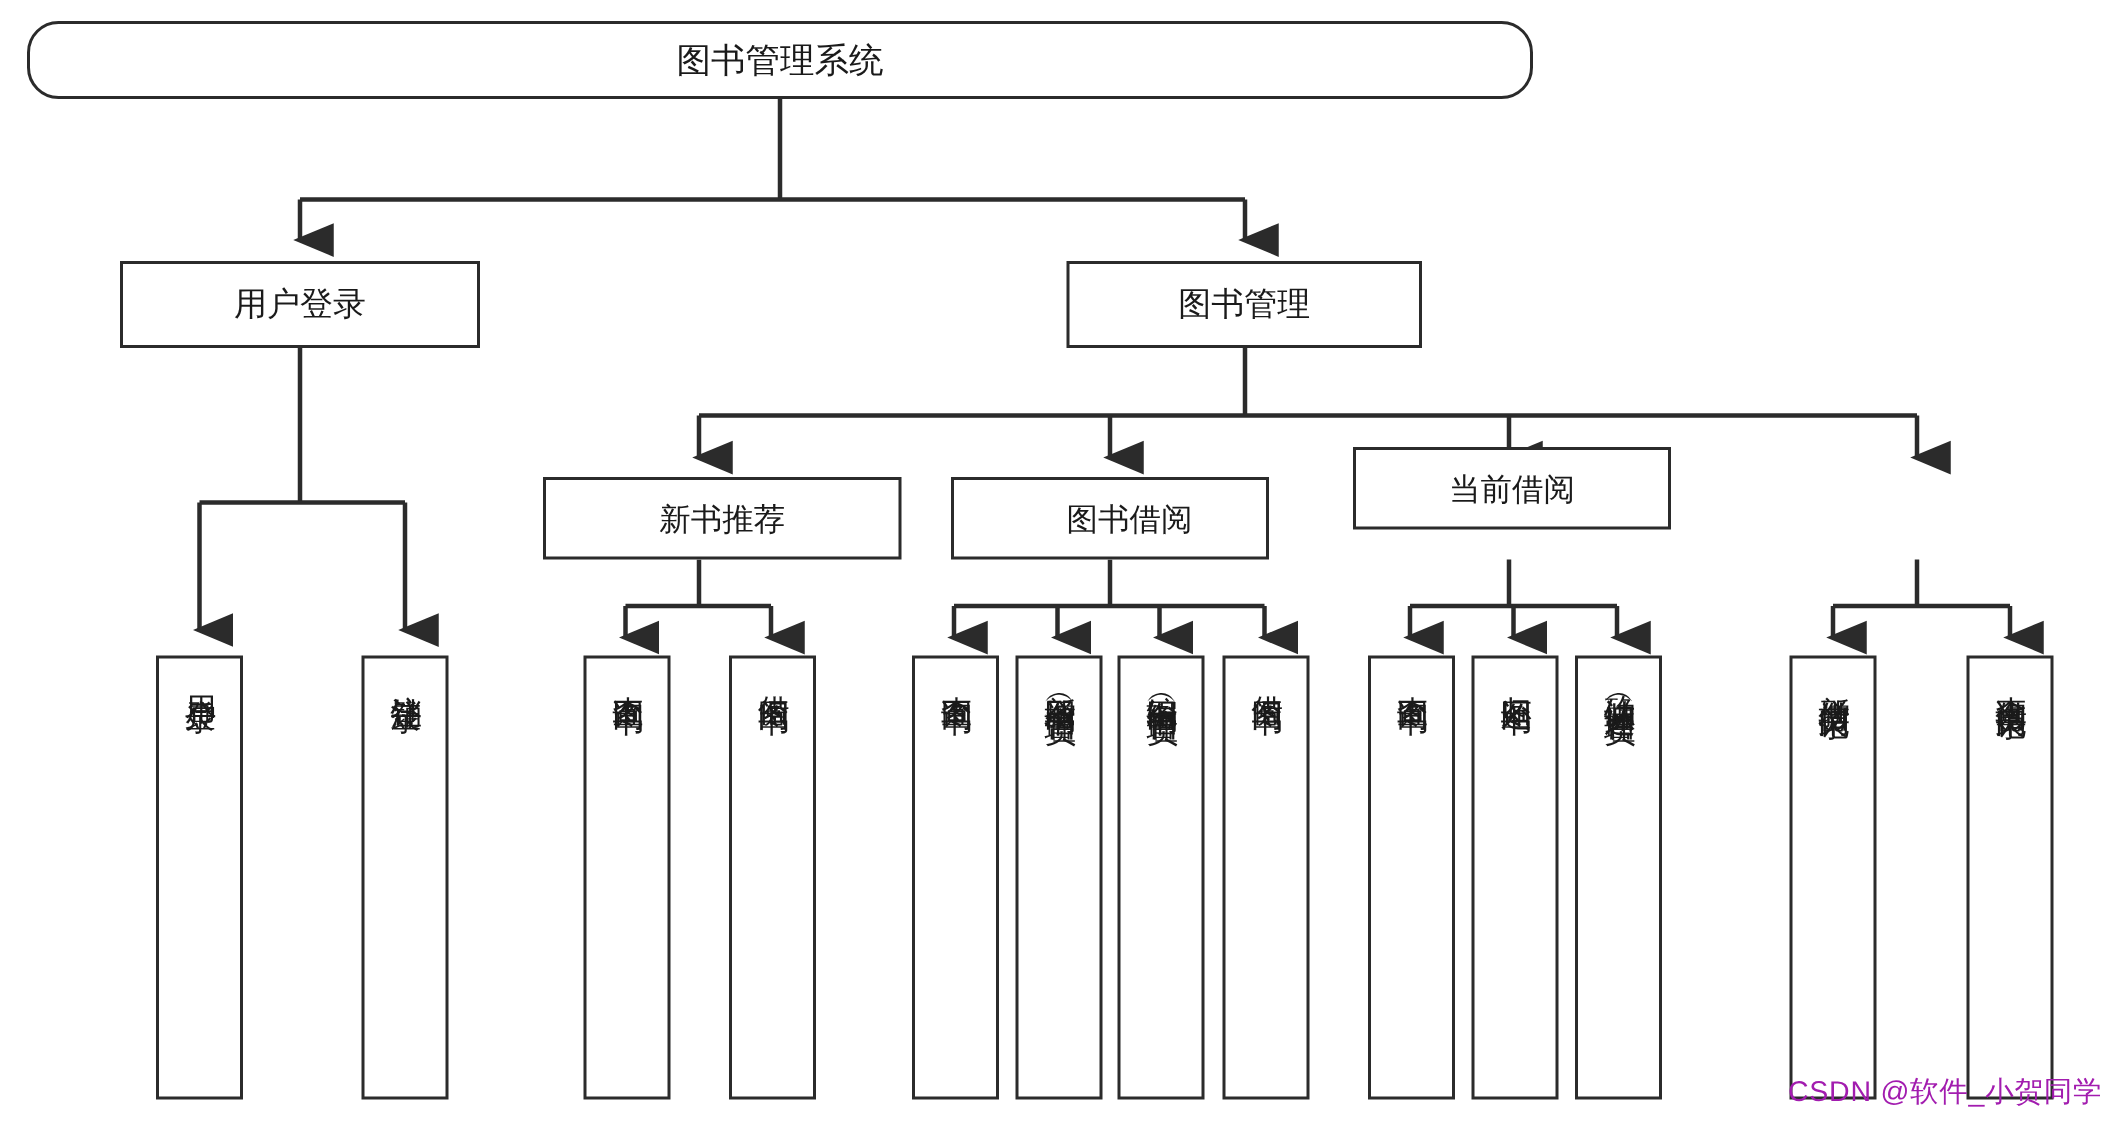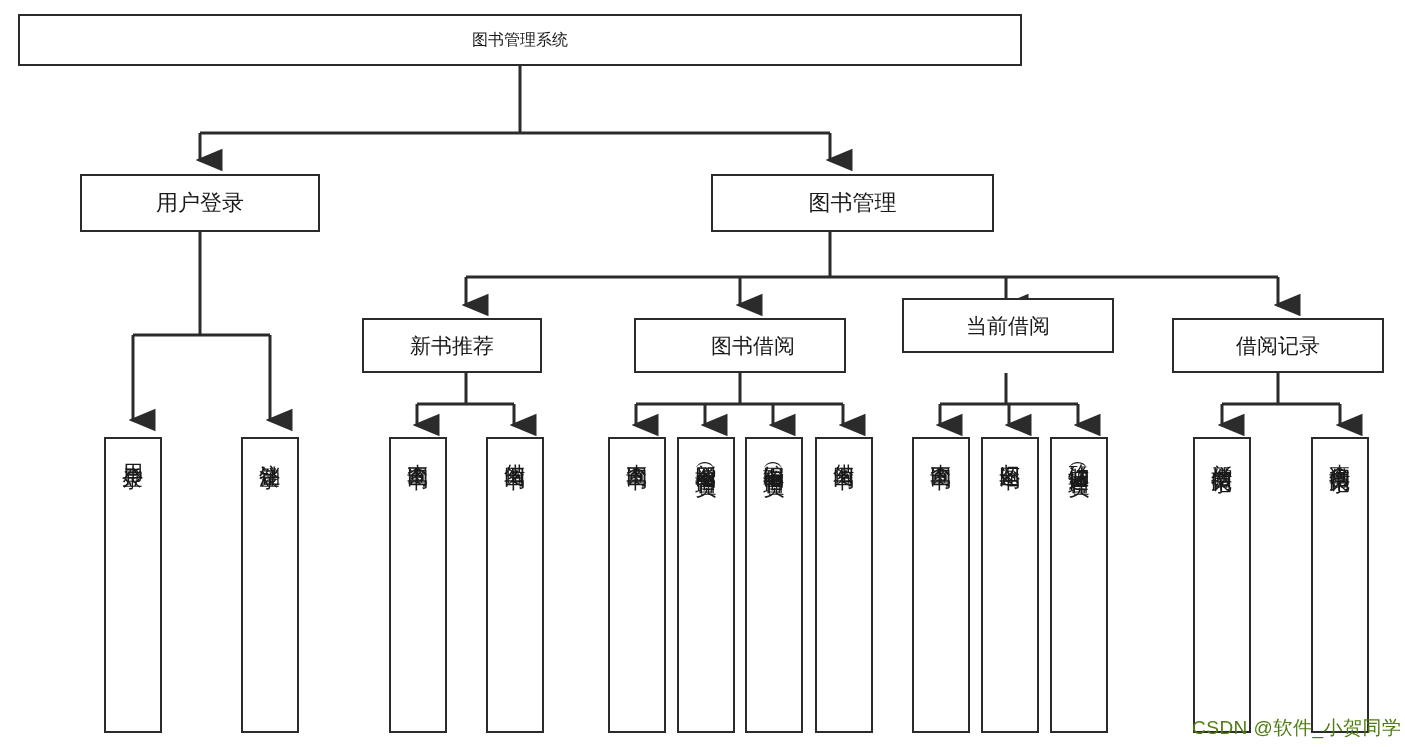--- a/index.html
+++ b/index.html
@@ -28,21 +28,22 @@
     position: absolute;
     box-sizing: border-box;
     border: 2px solid #2b2b2b;
     background: #ffffff;
     display: flex;
     align-items: center;
     justify-content: center;
     color: #1a1a1a;
   }
   .node.root {
-    font-size: 16px;
+    font-size: 23px;
+    border-radius: 21px;
   }
   .node.lvl2 {
     font-size: 22px;
   }
   .node.lvl3 {
     font-size: 21px;
   }
   .node.leaf {
     align-items: flex-start;
     justify-content: center;
@@ -53,21 +54,21 @@
     text-orientation: upright;
     font-size: 21px;
     line-height: 1.22;
     letter-spacing: 2px;
     color: #1a1a1a;
     white-space: nowrap;
   }
   .watermark {
     position: absolute;
     font-size: 19px;
-    color: #4d7c0f;
+    color: #a21caf;
     white-space: nowrap;
     letter-spacing: 0.5px;
   }
 </style>
 </head>
 <body>
 
 <div id="canvas">
 
   <svg id="wires" viewBox="0 0 1405 747">
@@ -122,35 +123,32 @@
     </g>
   </svg>
 
   <div class="node root" style="left:18px; top:14px; width:1004px; height:52px;">
     <span>图书管理系统</span>
   </div>
 
   <div class="node lvl2" style="left:80px; top:174px; width:240px; height:58px;">
     <span>用户登录</span>
   </div>
-  <div class="node lvl2" style="left:711px; top:174px; width:283px; height:58px;">
+  <div class="node lvl2" style="left:711px; top:174px; width:237px; height:58px;">
     <span>图书管理</span>
   </div>
 
-  <div class="node lvl3" style="left:362px; top:318px; width:180px; height:55px;">
+  <div class="node lvl3" style="left:362px; top:318px; width:239px; height:55px;">
     <span>新书推荐</span>
   </div>
   <div class="node lvl3" style="left:634px; top:318px; width:212px; height:55px;padding-left:26px;">
     <span>图书借阅</span>
   </div>
   <div class="node lvl3" style="left:902px; top:298px; width:212px; height:55px;">
     <span>当前借阅</span>
-  </div>
-  <div class="node lvl3" style="left:1172px; top:318px; width:212px; height:55px;">
-    <span>借阅记录</span>
   </div>
 
   <div class="node leaf" style="left:104px; top:437px; width:58px; height:296px;">
     <span class="vtext">用户登录</span>
   </div>
   <div class="node leaf" style="left:241px; top:437px; width:58px; height:296px;">
     <span class="vtext">注销登录</span>
   </div>
 
   <div class="node leaf" style="left:389px; top:437px; width:58px; height:296px;">

